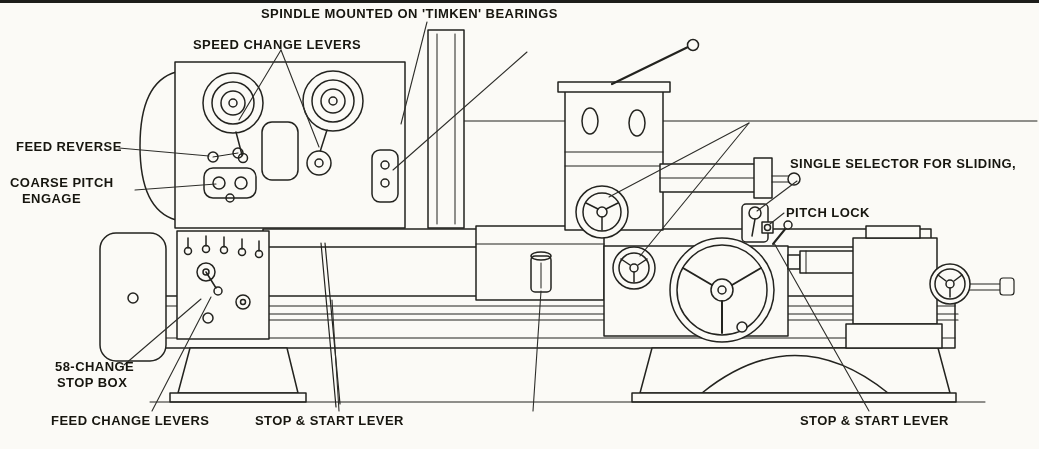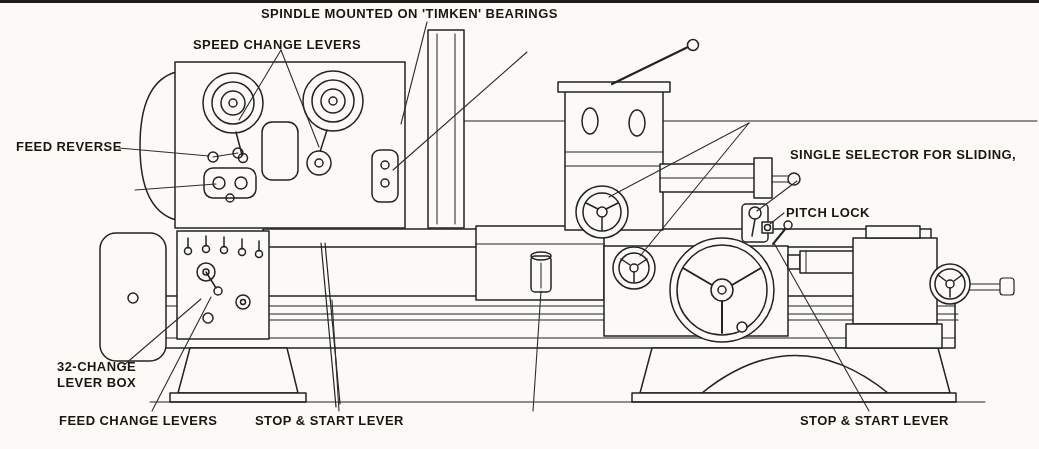--- a/index.html
+++ b/index.html
@@ -1,20 +1,20 @@
 <!DOCTYPE html>
 <html><head>
 <meta charset="utf-8">
 <style>
   *{margin:0;padding:0;box-sizing:border-box}
   html,body{background:#e9e9e9}
   body{font-family:"Liberation Sans",sans-serif}
   .stage{
     position:relative;width:1039px;height:449px;margin:0 auto;
-    background:#fbfaf6;overflow:hidden;text-align:right;
+    background:#fbfaf6;overflow:hidden;
   }
   .stage svg{position:absolute;left:0;top:0;width:1039px;height:449px}
   .lbl{
     position:absolute;font-weight:bold;font-size:13px;line-height:16px;
     letter-spacing:.45px;color:#17160f;white-space:nowrap;z-index:2;
   }
 </style>
 </head>
 <body>
 
@@ -238,29 +238,33 @@
       <line x1="339" y1="411" x2="332" y2="300"></line>
       <line x1="533" y1="411" x2="541" y2="291"></line>
       <line x1="869" y1="411" x2="774" y2="243"></line>
     </g>
   </svg>
 
   <div class="lbl" style="left:261px;top:6px">SPINDLE MOUNTED ON 'TIMKEN' BEARINGS</div>
   <div class="lbl" style="left:193px;top:37px">SPEED CHANGE LEVERS</div>
   <div class="lbl" style="left:16px;top:139px">FEED REVERSE</div>
 
-
-  <div class="lbl" style="left:790px;top:147px">
+  <div class="lbl" style="left:10px;top:175px">
+    <div>COARSE PITCH</div>
+    <div style="margin-left:12px">ENGAGE</div>
+  </div>
+
+  <div class="lbl" style="left:790px;top:156px">
     <div>SINGLE SELECTOR FOR SLIDING,</div>
   </div>
 
   <div class="lbl" style="left:786px;top:205px">PITCH LOCK</div>
 
   <div class="lbl" style="left:55px;top:359px">
-    <div>32-CHANGE</div>
-    <div style="margin-left:2px">LEVER BOX</div>
+    <div>58-CHANGE</div>
+    <div style="margin-left:2px">STOP BOX</div>
   </div>
 
-  <div class="lbl" style="left:59px;top:413px">FEED CHANGE LEVERS</div>
+  <div class="lbl" style="left:51px;top:413px">FEED CHANGE LEVERS</div>
   <div class="lbl" style="left:255px;top:413px">STOP &amp; START LEVER</div>
   <div class="lbl" style="left:800px;top:413px">STOP &amp; START LEVER</div>
 
 </div>
 
 </body></html>

